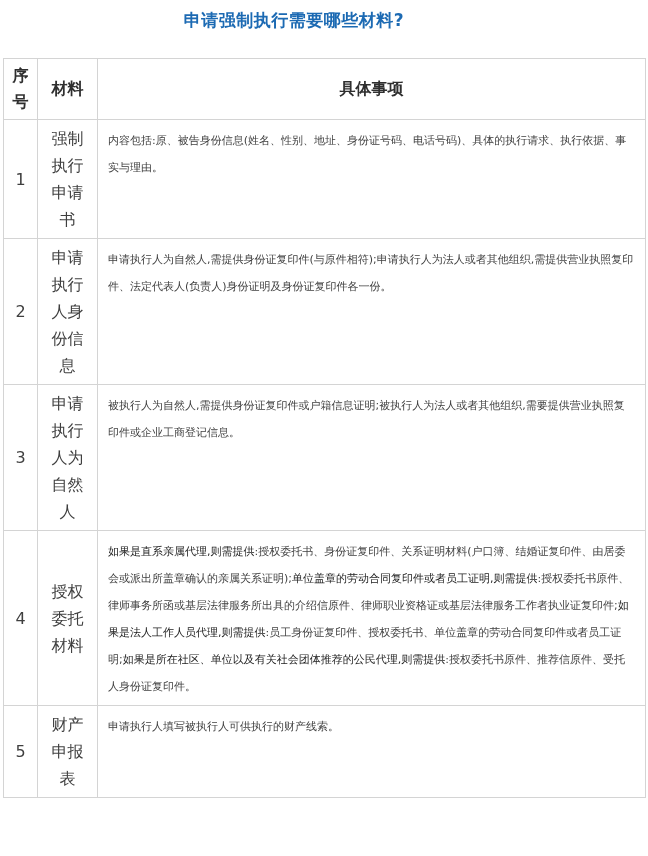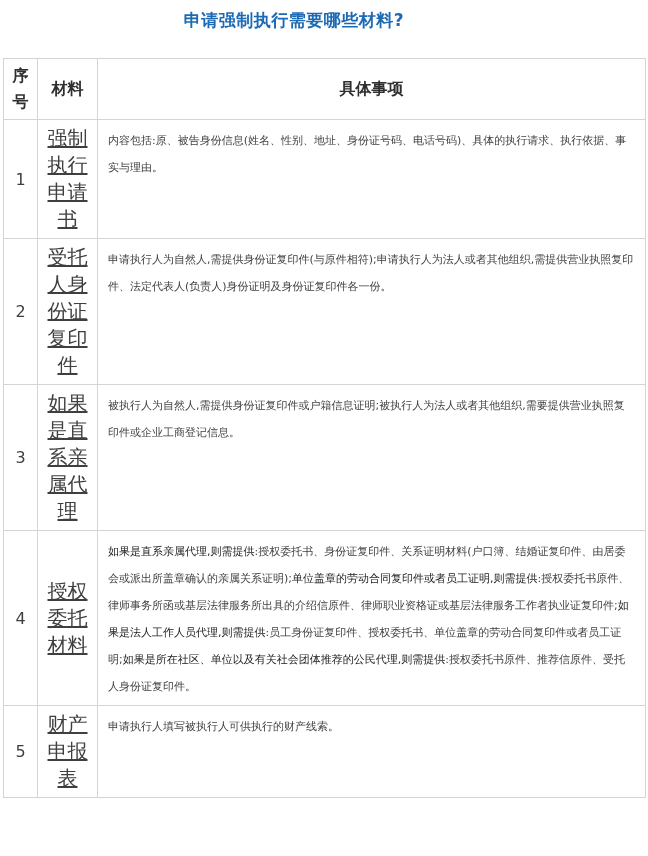--- a/index.html
+++ b/index.html
@@ -52,26 +52,25 @@
   }
   td.col-no{
     padding:0;
     font-size:16px;
     color:var(--text-color);
     text-align:center;
     vertical-align:middle;
   }
   td.col-mat{
     padding:5px 9px;
-    font-size:20px;
+    font-size:16px;
     line-height:27px;
     color:var(--text-color);
     text-align:center;
     vertical-align:middle;
-    text-decoration:underline;
   }
   td.col-det{
     padding:7px 10px 5px 10px;
     font-size:11px;
     line-height:27px;
     color:var(--text-color);
     text-align:left;
     vertical-align:top;
   }
   td.col-det b{
@@ -99,26 +98,26 @@
       </tr>
     </thead>
     <tbody>
         <tr>
           <td class="col-no">1</td>
           <td class="col-mat">强制执行申请书</td>
           <td class="col-det"><span>内容包括:原、被告身份信息(姓名、性别、地址、身份证号码、电话号码)、具体的执行请求、执行依据、事实与理由。</span></td>
         </tr>
         <tr>
           <td class="col-no">2</td>
-          <td class="col-mat">受托人身份证复印件</td>
+          <td class="col-mat">申请执行人身份信息</td>
           <td class="col-det"><span>申请执行人为自然人,需提供身份证复印件(与原件相符);申请执行人为法人或者其他组织,需提供营业执照复印件、法定代表人(负责人)身份证明及身份证复印件各一份。</span></td>
         </tr>
         <tr>
           <td class="col-no">3</td>
-          <td class="col-mat">如果是直系亲属代理</td>
+          <td class="col-mat">申请执行人为自然人</td>
           <td class="col-det"><span>被执行人为自然人,需提供身份证复印件或户籍信息证明;被执行人为法人或者其他组织,需要提供营业执照复印件或企业工商登记信息。</span></td>
         </tr>
         <tr>
           <td class="col-no">4</td>
           <td class="col-mat">授权委托材料</td>
           <td class="col-det"><b>如果是直系亲属代理,则需提供</b><span>:授权委托书、身份证复印件、关系证明材料(户口簿、结婚证复印件、由居委会或派出所盖章确认的亲属关系证明);</span><b>单位盖章的劳动合同复印件或者员工证明,则需提供</b><span>:授权委托书原件、律师事务所函或基层法律服务所出具的介绍信原件、律师职业资格证或基层法律服务工作者执业证复印件;</span><b>如果是法人工作人员代理,则需提供</b><span>:员工身份证复印件、授权委托书、单位盖章的劳动合同复印件或者员工证明;</span><b>如果是所在社区、单位以及有关社会团体推荐的公民代理,则需提供</b><span>:授权委托书原件、推荐信原件、受托人身份证复印件。</span></td>
         </tr>
         <tr>
           <td class="col-no">5</td>
           <td class="col-mat">财产申报表</td>

